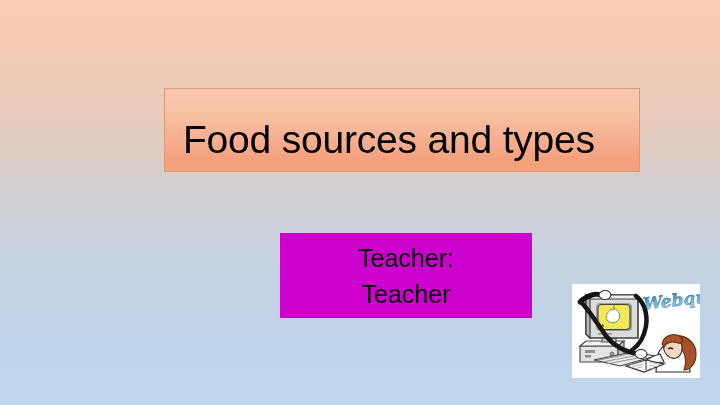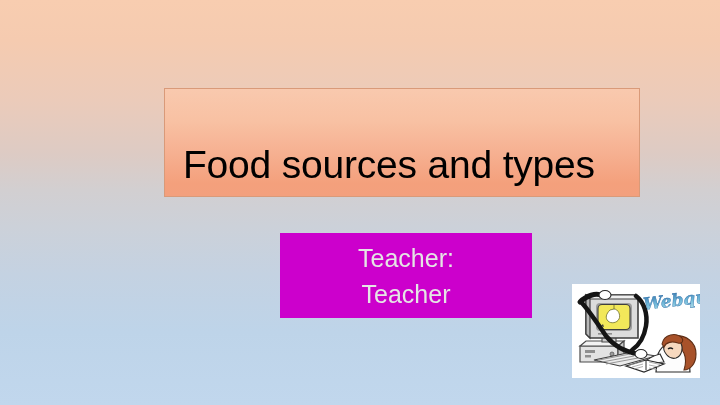--- a/index.html
+++ b/index.html
@@ -29,21 +29,21 @@
       #c1d7ed 100%
     );
   }
 
   
   #title-box {
     position: absolute;
     left: 164px;
     top: 88px;
     width: 476px;
-    height: 109px;
+    height: 84px;
     box-sizing: border-box;
     border: 1px solid #d99a79;
     background: linear-gradient(
       to bottom,
       #f9c9ae 0%,
       #f8c1a3 30%,
       #f6b091 60%,
       #f4a07c 88%,
       #f3a07d 100%
     );
@@ -69,21 +69,21 @@
     box-sizing: border-box;
     background: #cc00cc;
     display: flex;
     flex-direction: column;
     align-items: center;
     justify-content: center;
   }
   .teacher-line {
     font-size: 25px;
     line-height: 36px;
-    color: #e5e5e5;
+    color: #000000;
     text-align: right;
   }
 
   
   #clipart {
     position: absolute;
     left: 572px;
     top: 284px;
     width: 128px;
     height: 94px;

